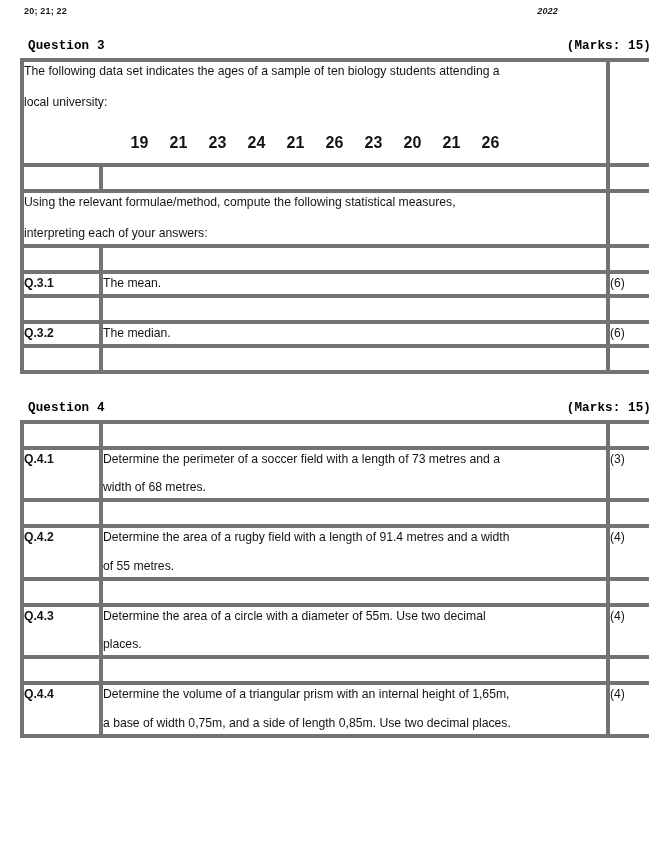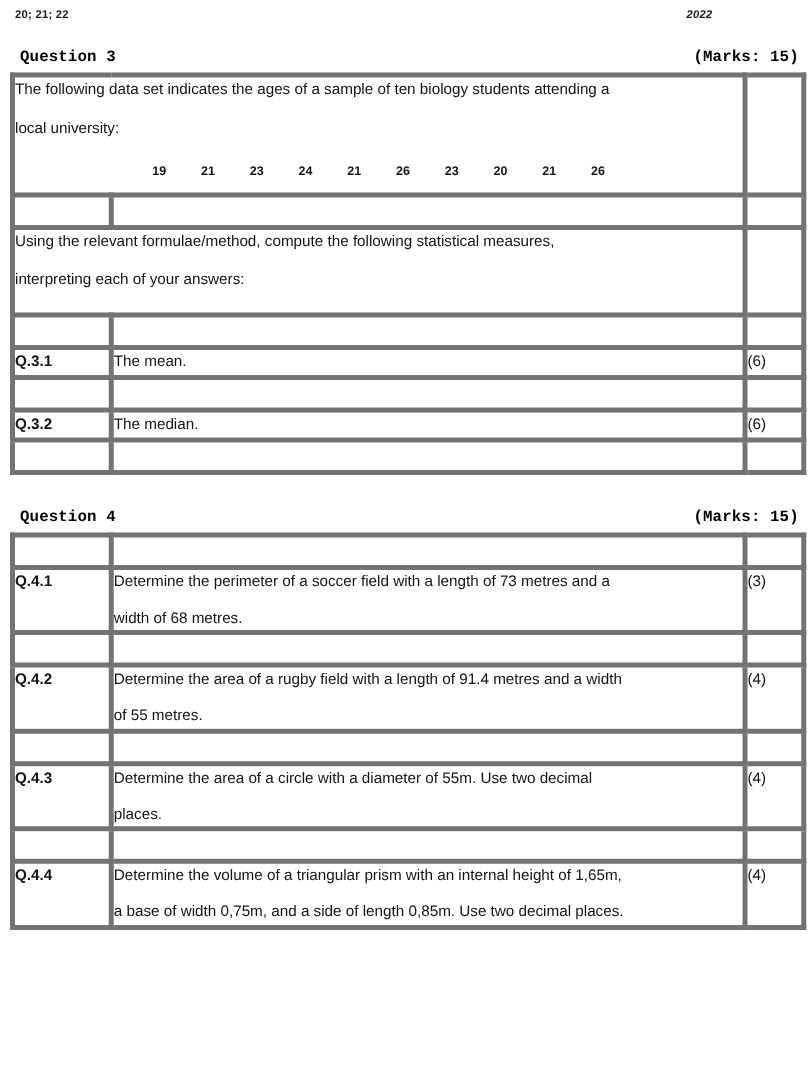--- a/index.html
+++ b/index.html
@@ -14,21 +14,21 @@
     color: #111111;
     overflow: hidden;
     position: relative;
   }
 
   .page {
     width: 582px;
     height: 857px;
     position: relative;
     box-sizing: border-box;
-    padding: 0 8px;
+    padding: 0 20px;
   }
 
   
   .running-header {
     height: 30px;
     display: flex;
     align-items: flex-start;
     justify-content: space-between;
     padding: 6px 4px 0 4px;
     font-size: 9px;
@@ -90,27 +90,27 @@
   
   tr.spacer-row td { height: 22px; }
 
   
   .prose {
     padding: 7px 10px 6px 8px;
   }
   .prose p {
     margin: 0 0 11px 0;
   }
-  .prose p:last-child { margin-bottom: 16px; }
+  .prose p:last-child { margin-bottom: 0; }
 
   
   .dataset {
     padding: 6px 0 8px 0;
     font-weight: bold;
-    font-size: 10px;
+    font-size: 16px;
     letter-spacing: 0.2px;
     white-space: nowrap;
   }
   .dataset .dval {
     display: inline-block;
     width: 39px;
     text-align: center;
   }
   .dataset .dlead { display: inline-block; width: 96px; }
 

